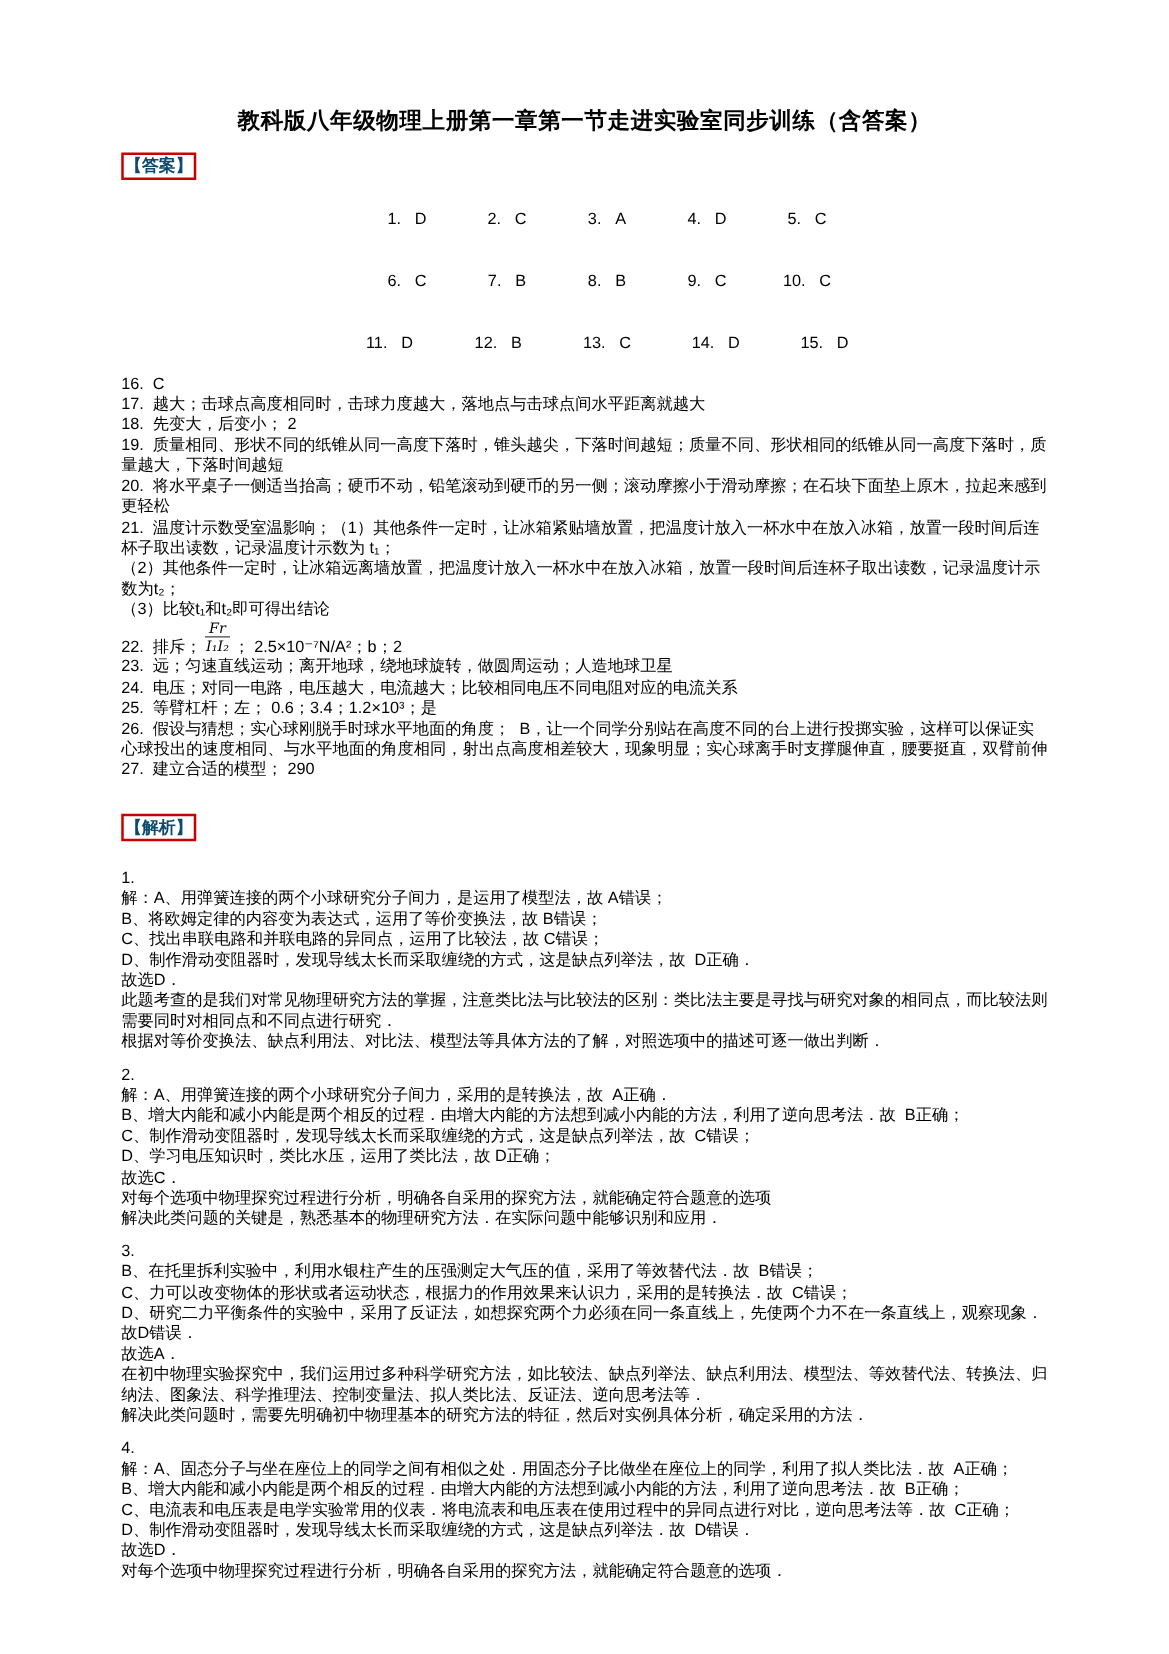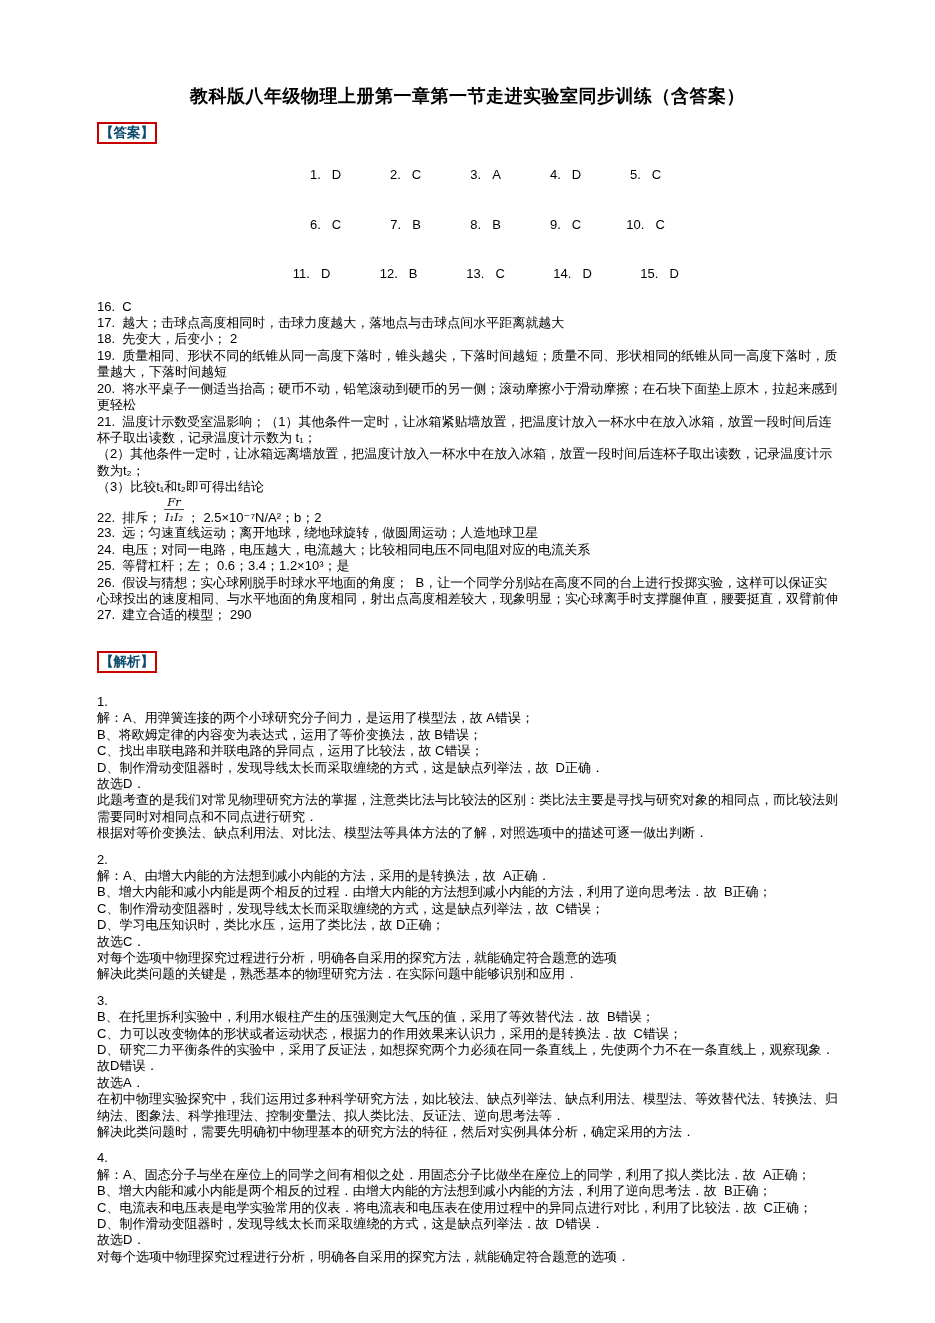--- a/index.html
+++ b/index.html
@@ -111,21 +111,21 @@
         <p class="para">B、将欧姆定律的内容变为表达式，运用了等价变换法，故 B错误；</p>
         <p class="para">C、找出串联电路和并联电路的异同点，运用了比较法，故 C错误；</p>
         <p class="para">D、制作滑动变阻器时，发现导线太长而采取缠绕的方式，这是缺点列举法，故  D正确．</p>
         <p class="para">故选D．</p>
         <p class="para">此题考查的是我们对常见物理研究方法的掌握，注意类比法与比较法的区别：类比法主要是寻找与研究对象的相同点，而比较法则需要同时对相同点和不同点进行研究．</p>
         <p class="para">根据对等价变换法、缺点利用法、对比法、模型法等具体方法的了解，对照选项中的描述可逐一做出判断．</p>
       </div>
 
       <div class="ablock">
         <p class="para">2.</p>
-        <p class="para">解：A、由增大内能的方法想到减小内能的方法，采用的是转换法，故  A正确．</p>
+        <p class="para">解：A、用弹簧连接的两个小球研究分子间力，采用的是转换法，故  A正确．</p>
         <p class="para">B、增大内能和减小内能是两个相反的过程．由增大内能的方法想到减小内能的方法，利用了逆向思考法．故  B正确；</p>
         <p class="para">C、制作滑动变阻器时，发现导线太长而采取缠绕的方式，这是缺点列举法，故  C错误；</p>
         <p class="para">D、学习电压知识时，类比水压，运用了类比法，故 D正确；</p>
         <p class="para">故选C．</p>
         <p class="para">对每个选项中物理探究过程进行分析，明确各自采用的探究方法，就能确定符合题意的选项</p>
         <p class="para">解决此类问题的关键是，熟悉基本的物理研究方法．在实际问题中能够识别和应用．</p>
       </div>
 
       <div class="ablock">
         <p class="para">3.</p>
@@ -134,21 +134,21 @@
         <p class="para">D、研究二力平衡条件的实验中，采用了反证法，如想探究两个力必须在同一条直线上，先使两个力不在一条直线上，观察现象．故D错误．</p>
         <p class="para">故选A．</p>
         <p class="para">在初中物理实验探究中，我们运用过多种科学研究方法，如比较法、缺点列举法、缺点利用法、模型法、等效替代法、转换法、归纳法、图象法、科学推理法、控制变量法、拟人类比法、反证法、逆向思考法等．</p>
         <p class="para">解决此类问题时，需要先明确初中物理基本的研究方法的特征，然后对实例具体分析，确定采用的方法．</p>
       </div>
 
       <div class="ablock">
         <p class="para">4.</p>
         <p class="para">解：A、固态分子与坐在座位上的同学之间有相似之处．用固态分子比做坐在座位上的同学，利用了拟人类比法．故  A正确；</p>
         <p class="para">B、增大内能和减小内能是两个相反的过程．由增大内能的方法想到减小内能的方法，利用了逆向思考法．故  B正确；</p>
-        <p class="para">C、电流表和电压表是电学实验常用的仪表．将电流表和电压表在使用过程中的异同点进行对比，利用了比较法．故  C正确；</p>
+        <p class="para">C、电流表和电压表是电学实验常用的仪表．将电流表和电压表在使用过程中的异同点进行对比，逆向思考法等．故  C正确；</p>
         <p class="para">D、制作滑动变阻器时，发现导线太长而采取缠绕的方式，这是缺点列举法．故  D错误．</p>
         <p class="para">故选D．</p>
         <p class="para">对每个选项中物理探究过程进行分析，明确各自采用的探究方法，就能确定符合题意的选项．</p>
       </div>
     </div>
 
   </div>
 </div>
 
 </body></html>

